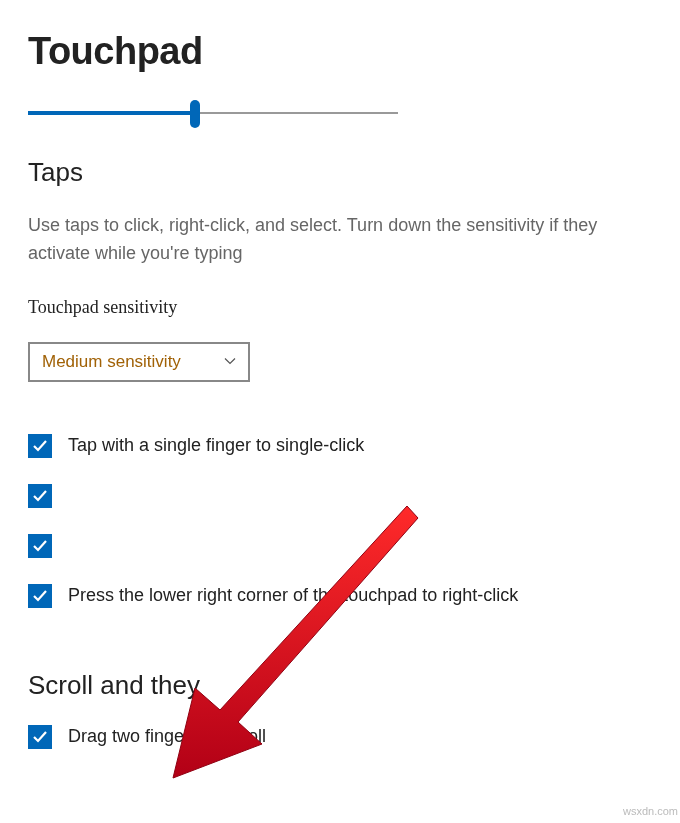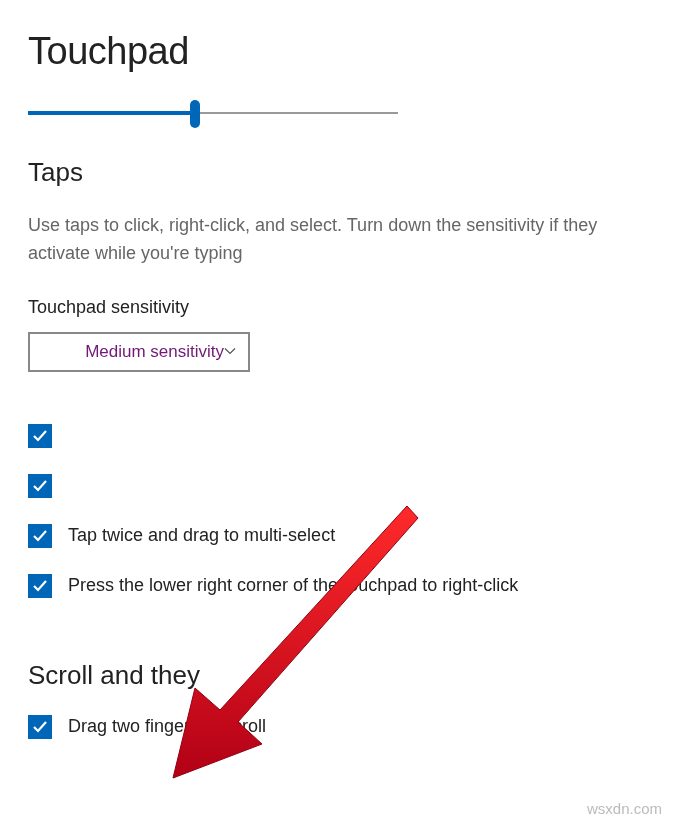--- a/index.html
+++ b/index.html
@@ -11,21 +11,21 @@
       font-family: "Segoe UI", -apple-system, Arial, sans-serif;
       background: #ffffff;
       width: 680px;
       height: 823px;
       padding: 30px 28px;
       color: #222;
       position: relative;
     }
     .page-title {
       font-size: 38px;
-      font-weight: 400;
+      font-weight: 700;
       margin-bottom: 24px;
       letter-spacing: -0.5px;
     }
     .slider-wrap {
       position: relative;
       width: 370px;
       height: 30px;
       margin-bottom: 30px;
     }
     .slider-track-fill {
@@ -61,32 +61,33 @@
     .section-desc {
       font-size: 18px;
       color: #666;
       line-height: 1.55;
       margin-bottom: 29px;
       max-width: 610px;
     }
     .field-label {
       font-size: 18px;
       color: #222;
-      margin-bottom: 14px;
+      margin-bottom: 24px;
+      font-family: Liberation Serif, serif;
     }
     .select-box {
       display: flex;
       align-items: center;
-      justify-content: flex-end;
+      justify-content: space-between;
       border: 2px solid #888;
       width: 222px;
       height: 40px;
       padding: 0 12px;
       font-size: 17px;
-      color: #701a75;
+      color: #a16207;
       cursor: pointer;
       margin-bottom: 52px;
     }
     .chevron {
       width: 12px;
       height: 12px;
     }
     .checkbox-row {
       display: flex;
       align-items: center;
@@ -117,23 +118,23 @@
     .arrow-overlay {
       position: absolute;
       pointer-events: none;
       left: 170px;
       top: 500px;
       width: 260px;
       height: 290px;
     }
     .watermark {
       position: absolute;
-      right: 18px;
+      right: 2px;
       bottom: 6px;
-      font-size: 15px;
+      font-size: 11px;
       color: #bbb;
       font-family: Arial, sans-serif;
     }
   </style>
 </head>
 <body>
 
 <h1 class="page-title">Touchpad</h1>
 
 <div class="slider-wrap">
@@ -156,37 +157,37 @@
       </svg>
   </span>
 </div>
 
 <div class="checkbox-row">
   <span class="checkbox">
     <svg viewBox="0 0 16 16">
         <path d="M2 8 L6 12 L14 3" stroke="#fff" stroke-width="2.2" fill="none"></path>
       </svg>
   </span>
-</div>
-
-<div class="checkbox-row">
-  <span class="checkbox">
-    <svg viewBox="0 0 16 16">
-        <path d="M2 8 L6 12 L14 3" stroke="#fff" stroke-width="2.2" fill="none"></path>
-      </svg>
-  </span>
-</div>
-
-<div class="checkbox-row">
-  <span class="checkbox">
-    <svg viewBox="0 0 16 16">
-        <path d="M2 8 L6 12 L14 3" stroke="#fff" stroke-width="2.2" fill="none"></path>
-      </svg>
-  </span>
-  <span class="checkbox-label">Tap twice and drag to multi-select</span>
+  <span class="checkbox-label">Tap with a single finger to single-click</span>
+</div>
+
+<div class="checkbox-row">
+  <span class="checkbox">
+    <svg viewBox="0 0 16 16">
+        <path d="M2 8 L6 12 L14 3" stroke="#fff" stroke-width="2.2" fill="none"></path>
+      </svg>
+  </span>
+</div>
+
+<div class="checkbox-row">
+  <span class="checkbox">
+    <svg viewBox="0 0 16 16">
+        <path d="M2 8 L6 12 L14 3" stroke="#fff" stroke-width="2.2" fill="none"></path>
+      </svg>
+  </span>
 </div>
 
 <div class="checkbox-row">
   <span class="checkbox">
     <svg viewBox="0 0 16 16">
         <path d="M2 8 L6 12 L14 3" stroke="#fff" stroke-width="2.2" fill="none"></path>
       </svg>
   </span>
   <span class="checkbox-label">Press the lower right corner of the touchpad to right-click</span>
 </div>

